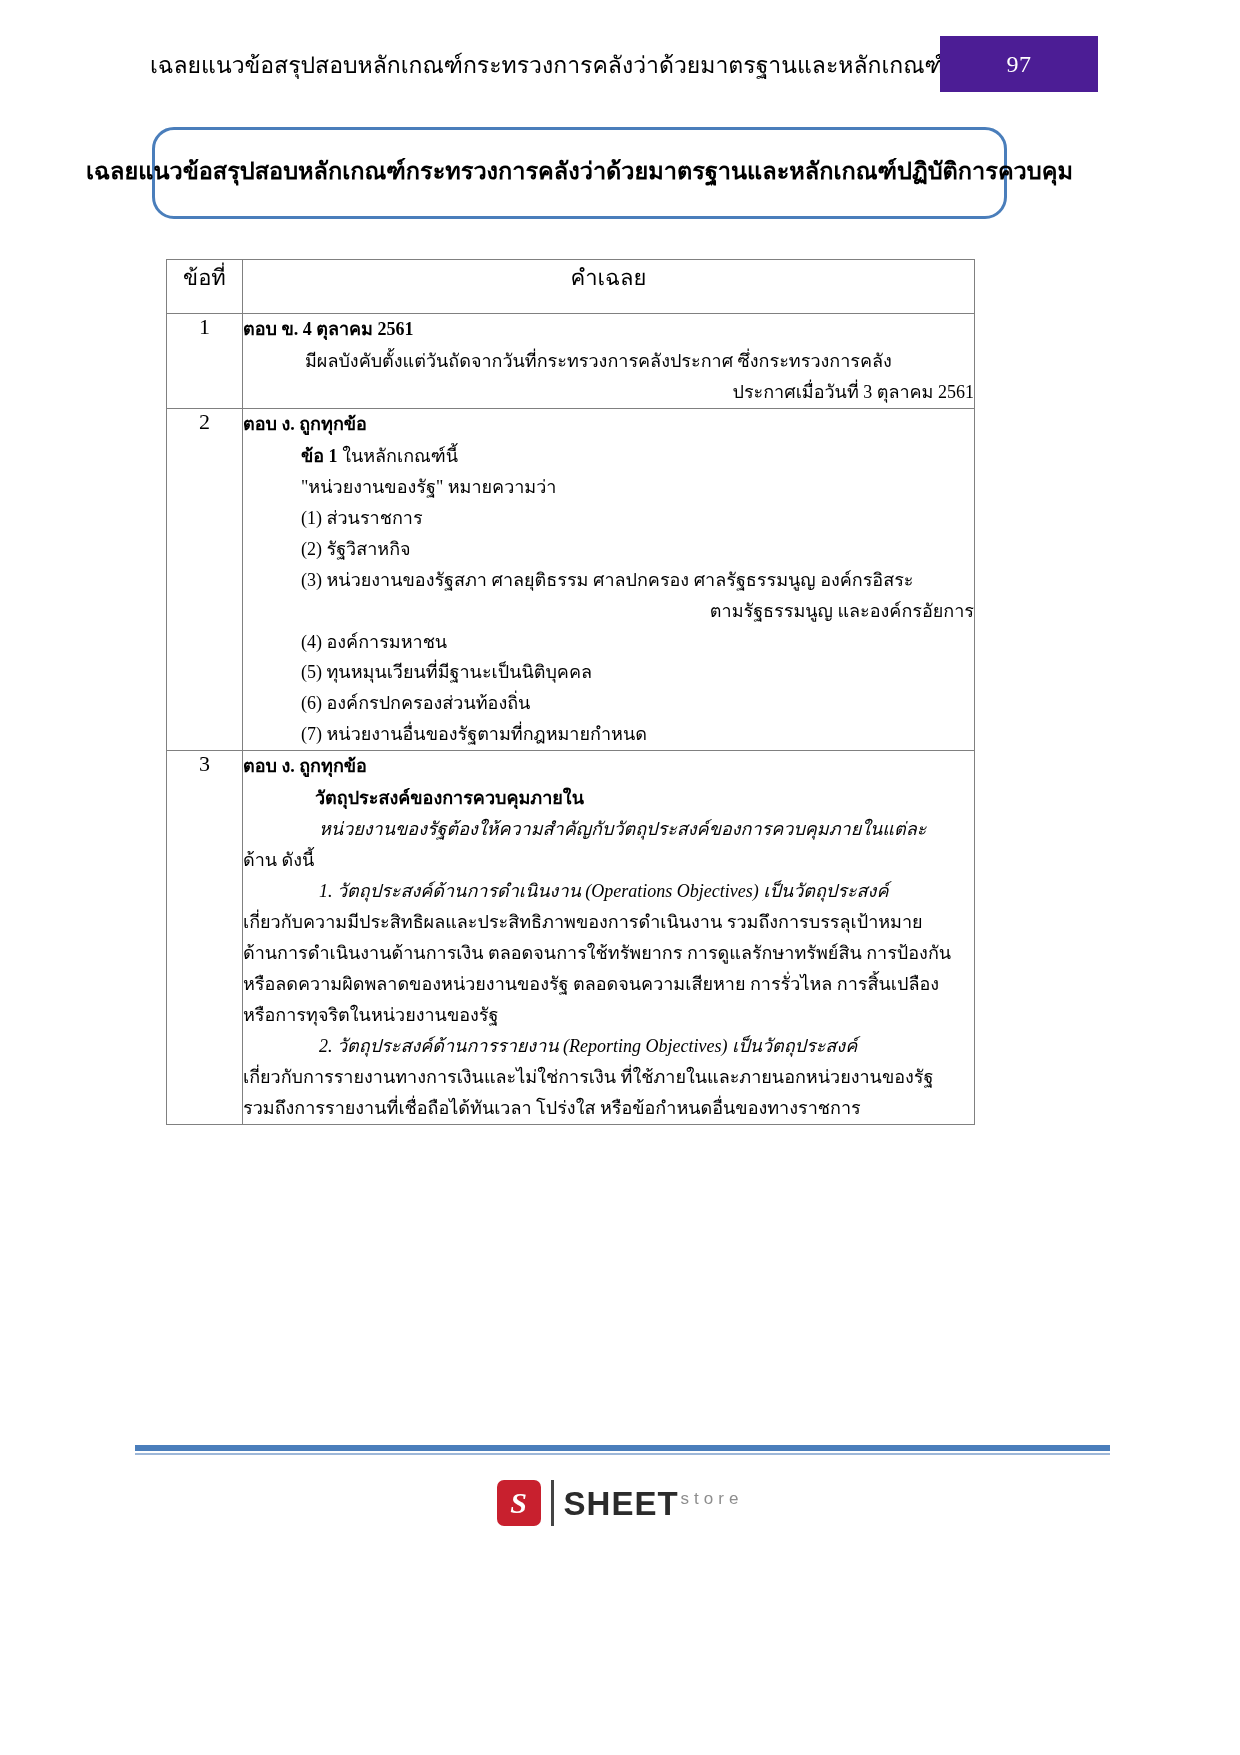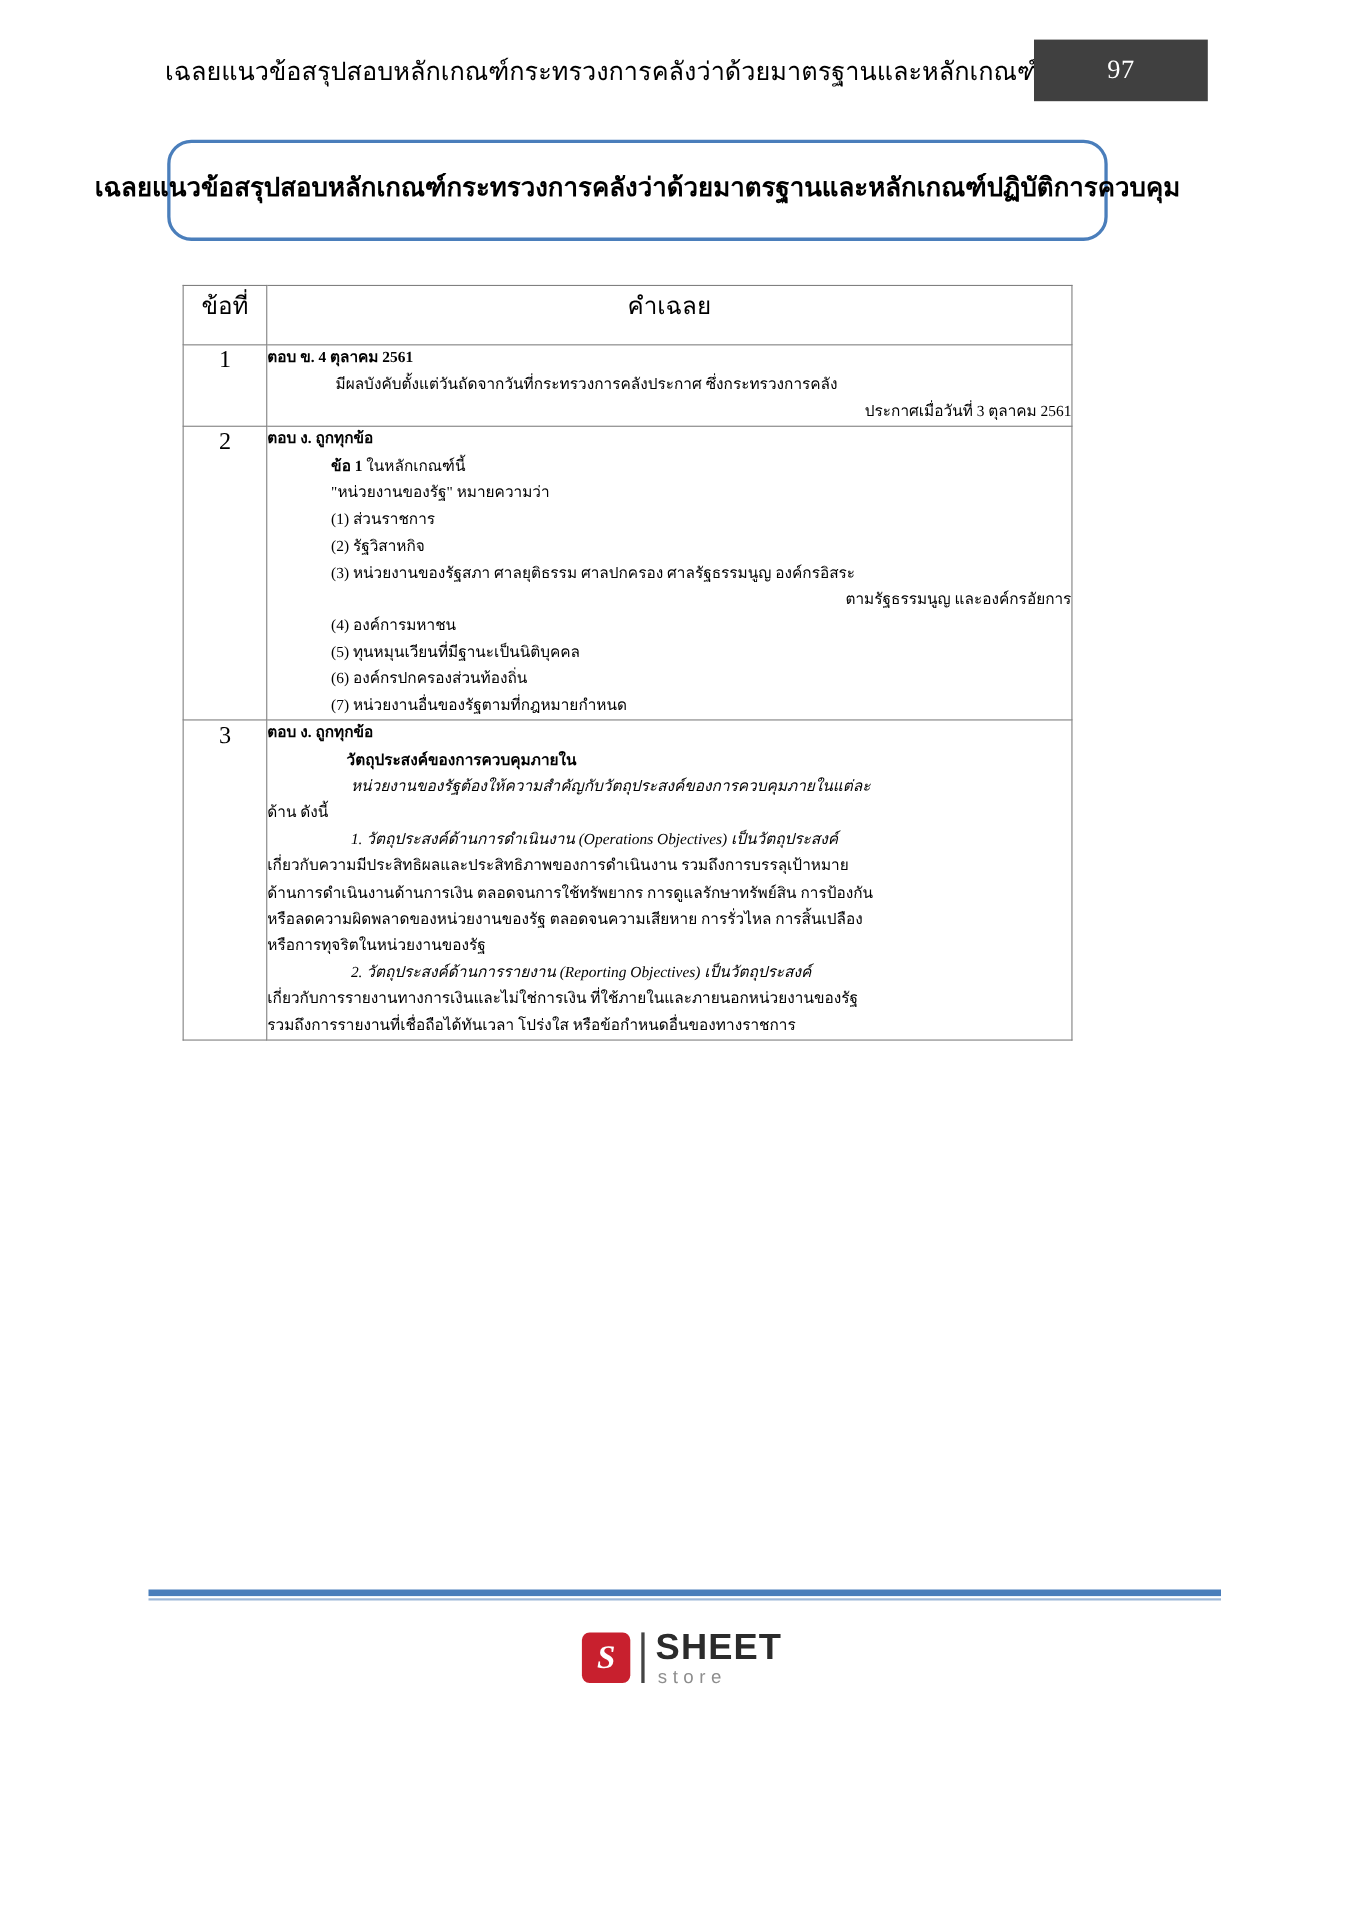--- a/index.html
+++ b/index.html
@@ -34,21 +34,21 @@
     line-height: 1.25;
     white-space: nowrap;
     color: #000;
   }
   .page-number-badge {
     position: absolute;
     left: 940px;
     top: 36px;
     width: 158px;
     height: 56px;
-    background: #404040;
+    background: #4c1d95;
     color: #ffffff;
     display: flex;
     align-items: center;
     justify-content: center;
     font-size: 24px;
     letter-spacing: 0.5px;
   }
 
   
   .title-box {
@@ -105,21 +105,21 @@
     height: 54px;
     vertical-align: middle;
     text-align: center;
   }
   td.cell-no {
     font-size: 22px;
     padding-top: 11px;
   }
   td.cell-ans {
     padding: 10px 14px 14px 14px;
-    font-size: 14px;
+    font-size: 18px;
     line-height: 1.72;
   }
 
   .ans-head {
     font-weight: bold;
     display: block;
     margin-bottom: 1px;
   }
   .ans-sub {
     display: block;
@@ -198,21 +198,21 @@
     font-size: 30px;
     line-height: 1;
   }
   .logo-divider {
     width: 3px;
     height: 46px;
     background: #444444;
   }
   .logo-words {
     display: flex;
-    flex-direction: column;
+    flex-direction: row;
     justify-content: center;
     line-height: 1;
   }
   .logo-main {
     font-family: "Liberation Sans", sans-serif;
     font-weight: bold;
     font-size: 33px;
     letter-spacing: 1px;
     color: #2b2b2b;
   }

